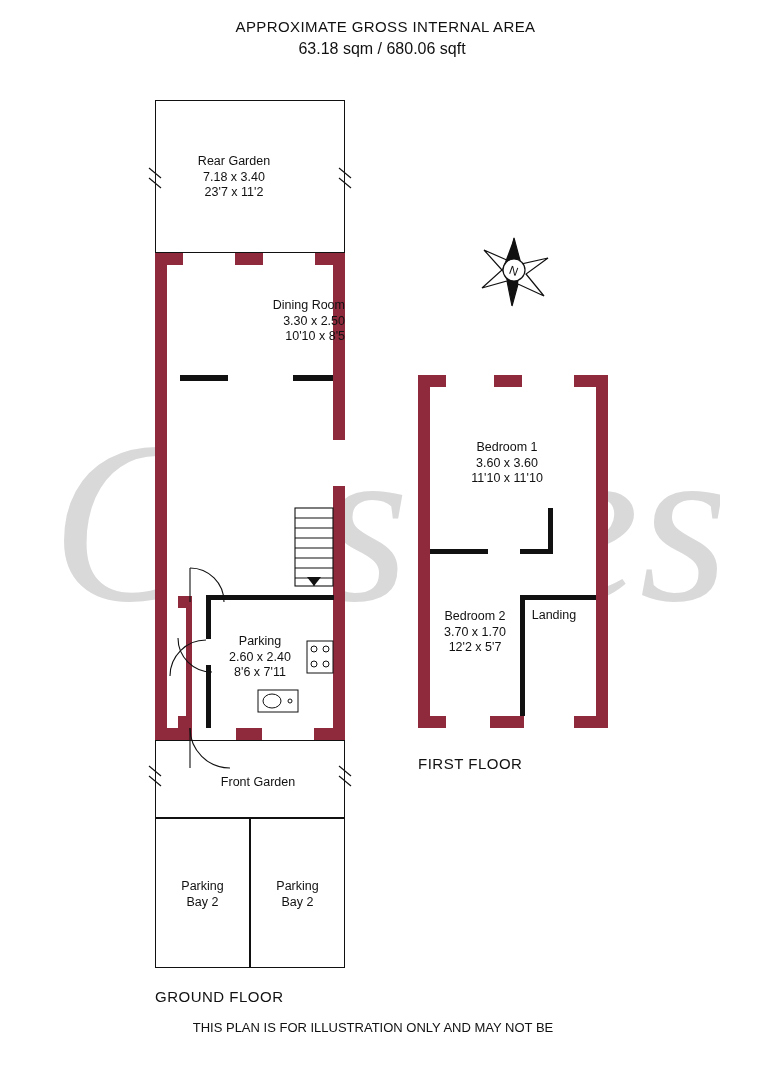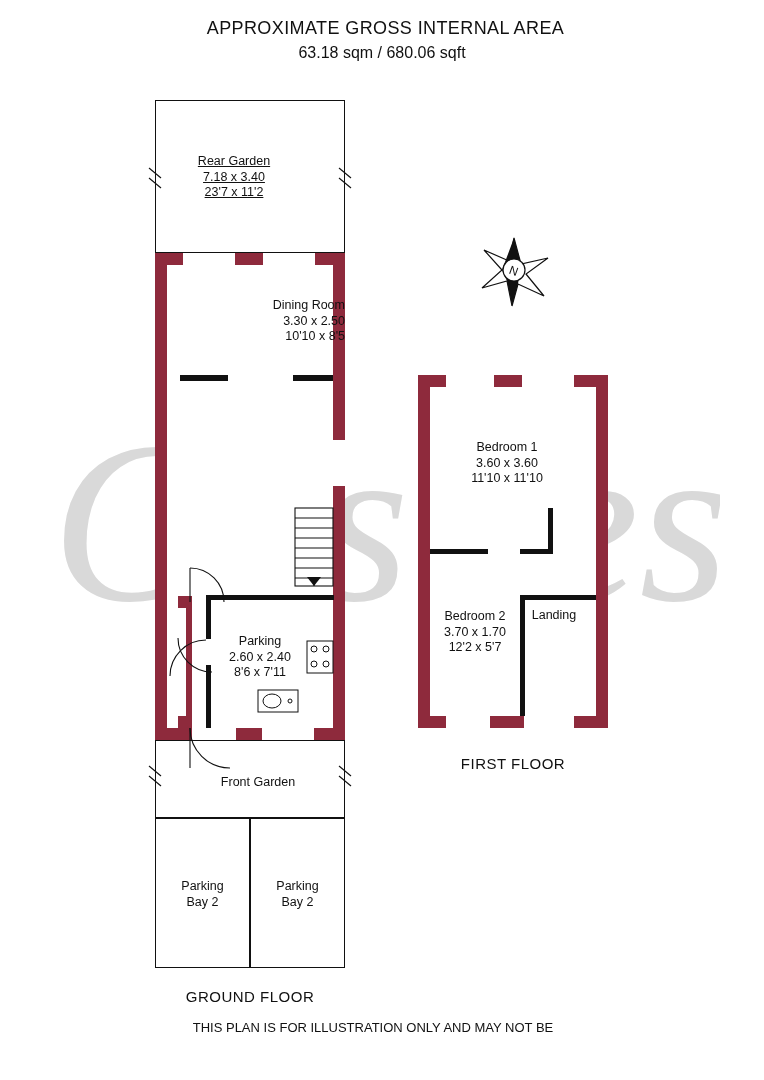--- a/index.html
+++ b/index.html
@@ -23,21 +23,21 @@
   }
   
   .header {
     position: absolute;
     left: 0;
     top: 18px;
     width: 764px;
     text-align: center;
   }
   .header .title {
-    font-size: 18px;
+    font-size: 15px;
     letter-spacing: 0.4px;
     color: #111;
     margin-left: 7px;
   }
   .header .subtitle {
     font-size: 16px;
     margin-top: 5px;
     color: #111;
   }
   
@@ -86,21 +86,21 @@
     white-space: nowrap;
   }
   .label .nm { display: block; }
   .label .m { display: block; }
   .label .f { display: block; }
   .floorname {
     position: absolute;
     font-size: 15px;
     letter-spacing: 0.5px;
     color: #111;
-    text-align: center;
+    text-align: left;
     white-space: nowrap;
   }
   .footer {
     position: absolute;
     left: 0;
     top: 1018px;
     width: 746px;
     text-align: center;
     font-size: 13px;
     line-height: 19px;
@@ -256,21 +256,21 @@
 
   <div class="compass">
     <svg width="72" height="72" viewBox="0 0 72 72" xmlns="http://www.w3.org/2000/svg">
       <path d="M36 2 L43 28 L70 22 L48 38 L66 60 L40 48 L34 70 L29 45 L4 52 L24 34 L6 14 L31 25 Z" fill="#ffffff" stroke="#111" stroke-width="1.2"></path>
       <path d="M36 2 L43 28 L40 48 L34 70 L29 45 L24 34 Z" fill="#111"></path>
       <circle cx="36" cy="34" r="11" fill="#ffffff" stroke="#111" stroke-width="1.2"></circle>
       <text x="36" y="39" font-family="Liberation Sans, sans-serif" font-size="12" fill="#111" text-anchor="middle" transform="rotate(20 36 34)">N</text>
     </svg>
   </div>
 
-  <div class="label" style="left:155px; top:154px; width:158px;text-decoration:underline;">
+  <div class="label" style="left:155px; top:154px; width:158px;">
     <span class="nm">Rear Garden</span>
     <span class="m">7.18 x 3.40</span>
     <span class="f">23'7 x 11'2</span>
   </div>
 
   <div class="label" style="left:155px; top:298px; width:190px;text-align:right;">
     <span class="nm">Dining Room</span>
     <span class="m">3.30 x 2.50</span>
     <span class="f">10'10 x 8'5</span>
   </div>

